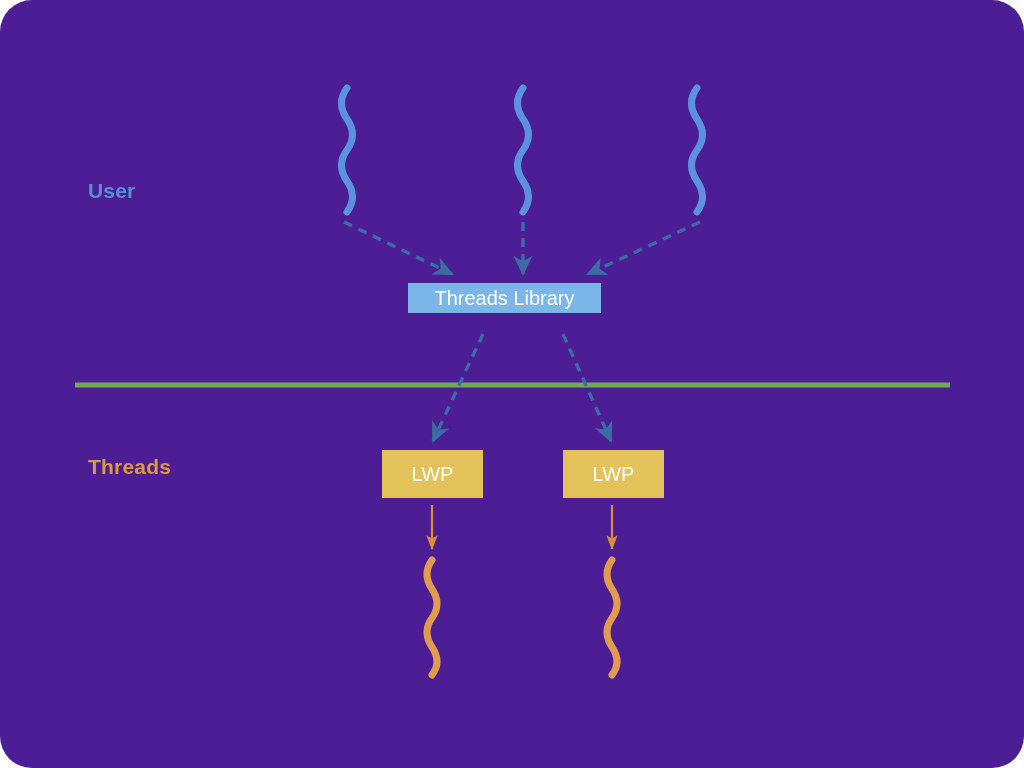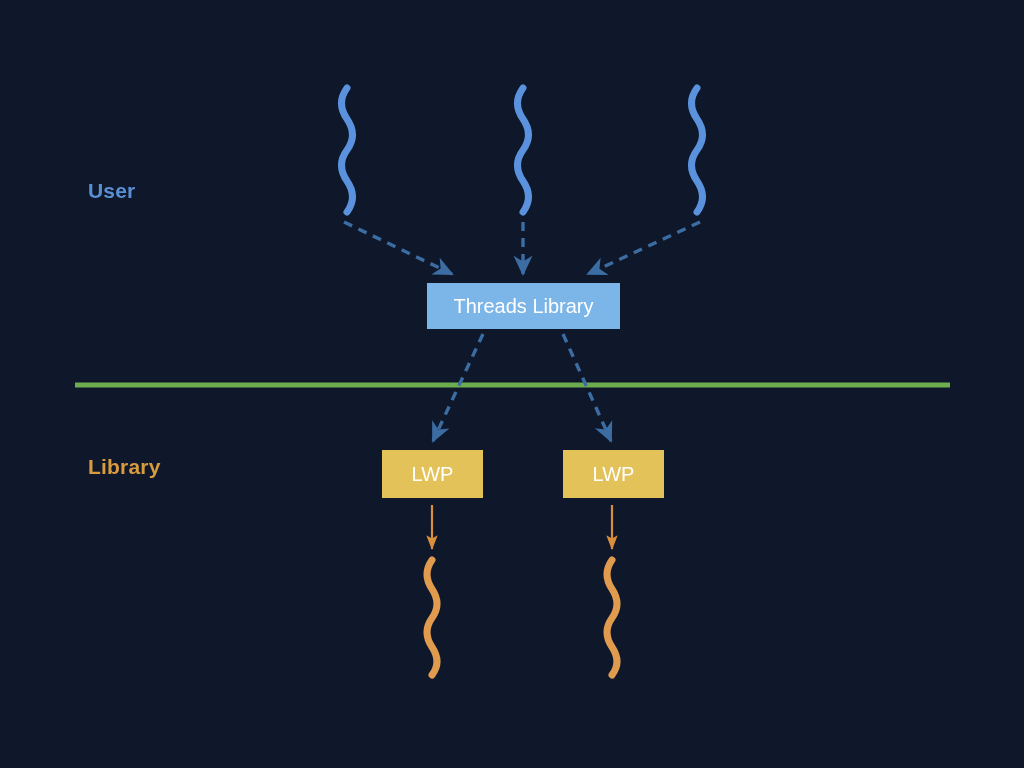--- a/index.html
+++ b/index.html
@@ -7,22 +7,23 @@
     padding: 0;
     background: #ffffff;
   }
   body {
     font-family: "Liberation Sans", sans-serif;
   }
   #canvas {
     position: relative;
     width: 1024px;
     height: 768px;
-    background: #0f172a;
+    background: #4c1d95;
     overflow: hidden;
+    border-radius: 32px;
   }
   #diagram-svg {
     position: absolute;
     left: 0;
     top: 0;
     width: 1024px;
     height: 768px;
   }
   .zone-label {
     position: absolute;
@@ -43,24 +44,24 @@
   }
   .node-box {
     position: absolute;
     display: flex;
     align-items: center;
     justify-content: center;
     color: #ffffff;
     white-space: nowrap;
   }
   #threads-library-box {
-    left: 427px;
+    left: 408px;
     top: 283px;
     width: 193px;
-    height: 46px;
+    height: 30px;
     background: #7CB5E8;
     font-size: 20px;
   }
   #lwp-box-0 {
     left: 382px;
     top: 450px;
     width: 101px;
     height: 48px;
     background: #E3C25A;
     font-size: 20px;
@@ -124,21 +125,21 @@
     </g>
 
     <g>
       <path d="M432,560 q-10,14 0,29 q10,15 0,29 q-10,14 0,29 q10,15 0,28" fill="none" stroke="#E09B4E" stroke-width="7" stroke-linecap="round"></path>
       <path d="M612,560 q-10,14 0,29 q10,15 0,29 q-10,14 0,29 q10,15 0,28" fill="none" stroke="#E09B4E" stroke-width="7" stroke-linecap="round"></path>
     </g>
   </svg>
 
   <div class="zone-label" id="zone-label-user">User</div>
 
-  <div class="zone-label" id="zone-label-kernel">Library</div>
+  <div class="zone-label" id="zone-label-kernel">Threads</div>
 
   <div class="node-box" id="threads-library-box">Threads Library</div>
 
   <div class="node-box" id="lwp-box-0">LWP</div>
 
   <div class="node-box" id="lwp-box-1">LWP</div>
 
 
 </div>
 

